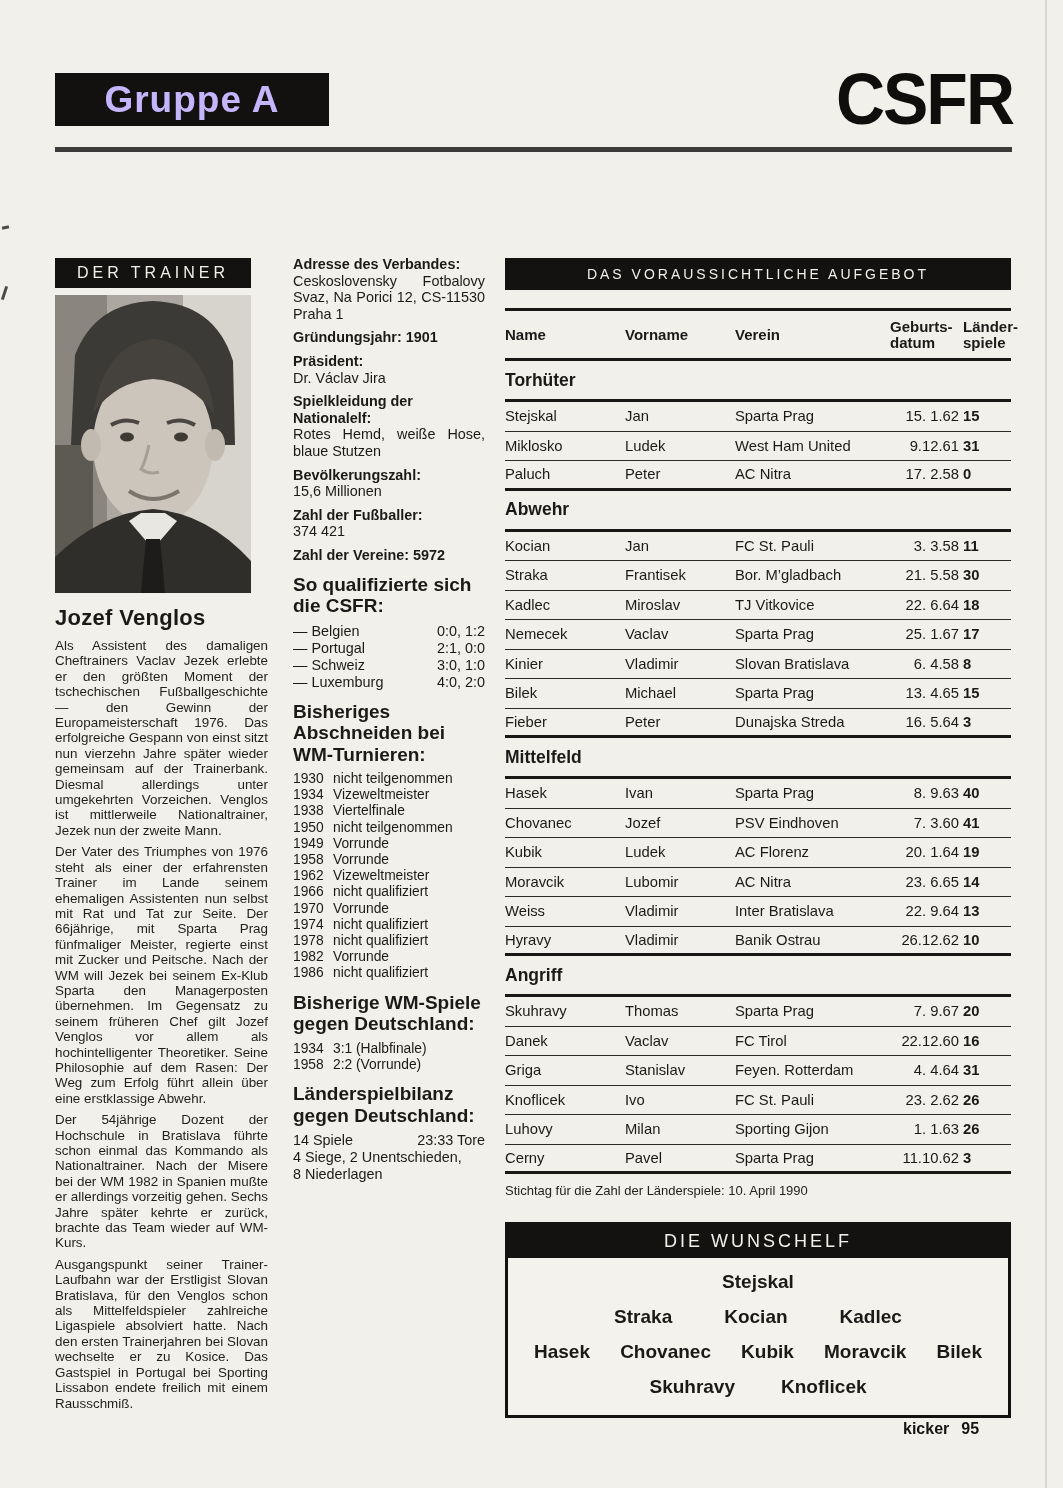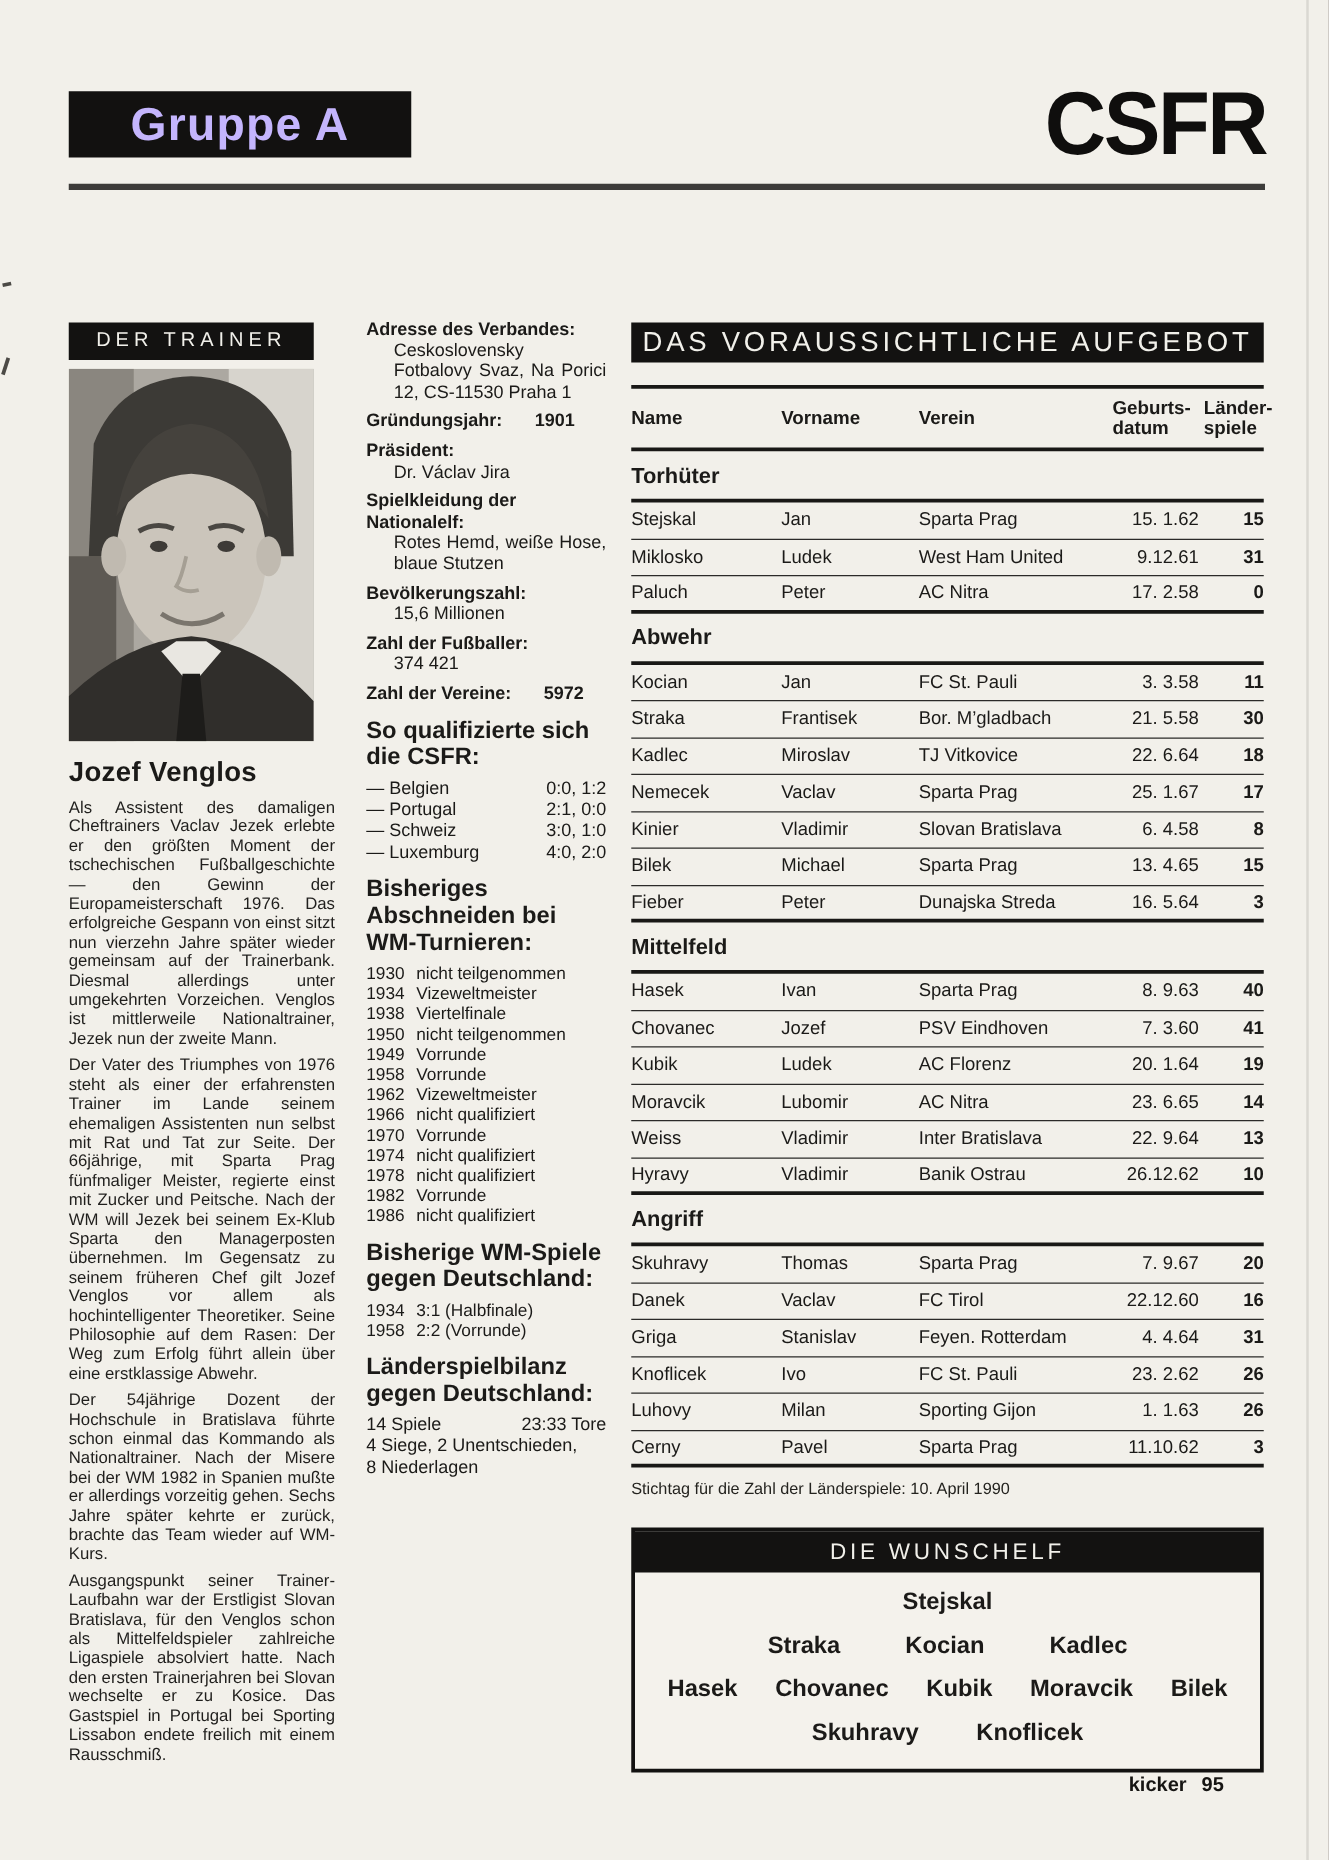--- a/index.html
+++ b/index.html
@@ -40,49 +40,49 @@
   .trainer-name { margin:12px 0 7px 0; font-size:22px; font-weight:bold; letter-spacing:.3px; }
   .bio p {
     margin:0 0 6px 0; font-size:13.4px; line-height:15.4px;
     text-align:justify; hyphens:auto; color:#201f1d;
   }
 
   
   .col-mid { position:absolute; left:293px; top:256px; width:192px; }
   .fact { margin-bottom:7px; font-size:14.4px; line-height:16.6px; }
   .fact .lbl { font-weight:bold; }
-  .fact .val { font-weight:normal;margin-left:22px; }
+  .fact .val { font-weight:normal; }
   .fact.inline .val { font-weight:bold; }
   .fact.block .val { display:block; text-align:justify; }
   .mid-title { font-size:19px; line-height:21.5px; font-weight:bold; margin:10px 0 6px 0; }
   .q-row { display:flex; justify-content:space-between; font-size:14.4px; line-height:17px; }
   .wm-row { display:flex; font-size:13.8px; line-height:16.2px; }
   .wm-row .yr { width:40px; flex:none; }
   .bilanz-row1 { display:flex; justify-content:space-between; font-size:14.4px; line-height:17px; }
   .bilanz-ln { font-size:14.4px; line-height:17px; }
 
   
   .col-right { position:absolute; left:505px; top:258px; width:506px; }
   .aufgebot-bar {
     height:32px; background:#131211; color:#f1f0ea;
     display:flex; align-items:center; justify-content:center;
-    font-size:22px; letter-spacing:3px;
+    font-size:14px; letter-spacing:3px;
   }
   .squad { margin-top:18px; border-top:3px solid #191816; }
   .srow { display:grid; grid-template-columns:120px 110px 155px 73px 48px; align-items:center; }
   .thead { height:50px; border-bottom:3px solid #191816; font-weight:bold; font-size:15px; }
   .thead .two { line-height:16px; align-self:center; }
   .sec-title {
     height:41px; display:flex; align-items:center;
     font-size:17.5px; font-weight:bold; border-bottom:3px solid #191816;
   }
   .drow { height:29.5px; border-bottom:1px solid #2b2a28; font-size:14.8px; }
   .drow.section-end { border-bottom:3px solid #191816; }
   .c-geb { text-align:right; padding-right:4px; }
-  .c-sp { text-align:right; font-weight:bold; }
+  .c-sp { text-align:left; font-weight:bold; }
   .footnote { margin-top:9px; font-size:13px; color:#24231f; }
 
   
   .wunschelf {
     position:absolute; left:505px; top:1222px; width:506px; height:196px;
     border:3px solid #131211; background:#f4f2ec; display:flex; flex-direction:column;
   }
   .wunschelf-bar {
     height:33px; background:#131211; color:#f1f0ea; flex:none;
     display:flex; align-items:center; justify-content:center;

